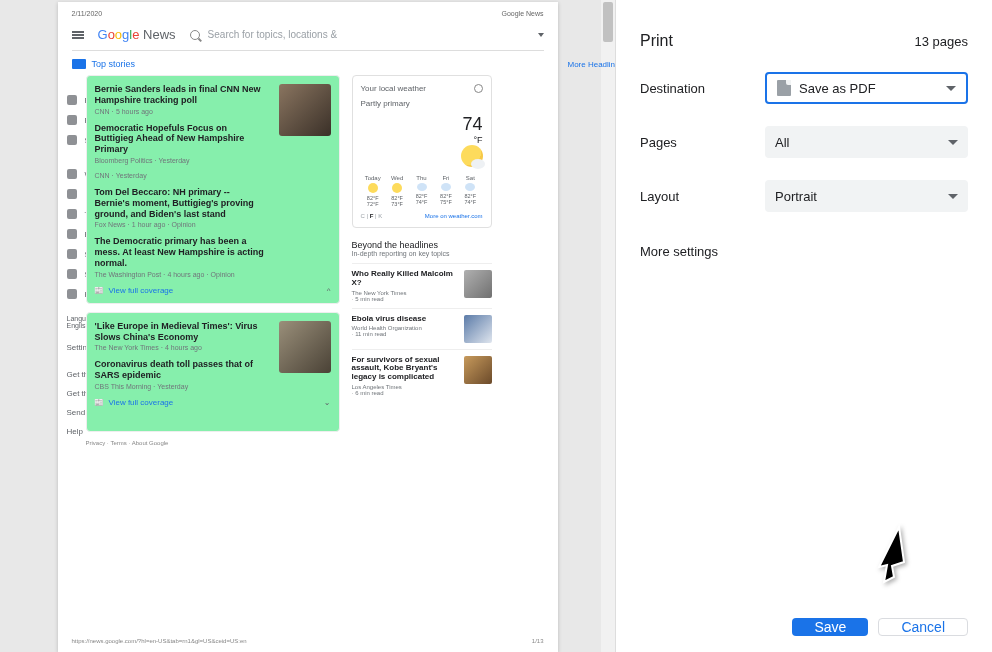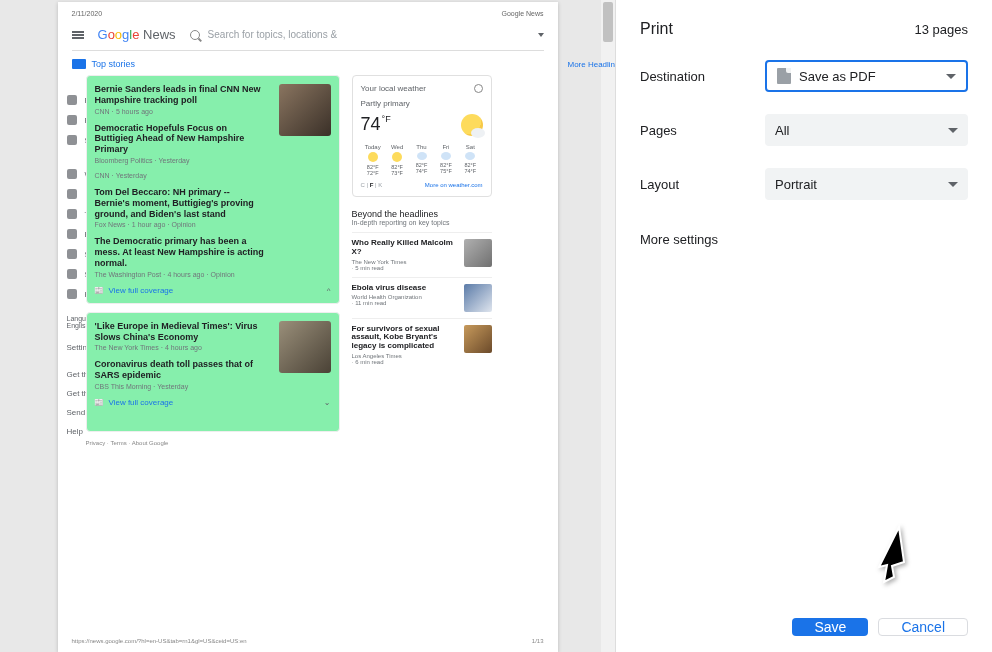--- a/index.html
+++ b/index.html
@@ -43,21 +43,21 @@
 .headline { font-size: 9px; font-weight: bold; color: #202124; line-height: 1.2; max-width: 170px; }
 .meta { font-size: 7px; color: #70757a; margin-top: 2px; }
 .thumb { position: absolute; right: 8px; top: 8px; width: 52px; height: 52px; background: linear-gradient(135deg,#8a7560,#3a3028); border-radius: 3px; }
 .thumb.t2 { background: linear-gradient(135deg,#888,#555); top: auto; bottom: auto; }
 .view-cov { color: #1a73e8; font-size: 8px; display: flex; align-items: center; gap: 4px; }
 .chev { margin-left: auto; color: #5f6368; }
 
 .weather-card { border: 1px solid #e0e0e0; border-radius: 4px; padding: 8px; font-size: 8px; margin-bottom: 12px; }
 .w-title { display: flex; justify-content: space-between; align-items: center; color: #5f6368; }
 .gear { display: inline-block; width: 9px; height: 9px; border: 1px solid #888; border-radius: 50%; }
-.w-temp { font-size: 18px; color: #202124; margin-top: 6px; display: flex; align-items: flex-start; }
+.w-temp { font-size: 18px; color: #202124; margin-top: 6px; display: flex; align-items: flex-end; flex-direction: column; }
 .w-temp .deg { font-size: 9px; vertical-align: top; margin-left: 1px; }
 .sun { width: 22px; height: 22px; background: radial-gradient(circle at 35% 35%, #fddb5c 60%, #f7c948 61%); border-radius: 50%; margin-left: auto; position: relative; }
 .sun::after { content:''; position:absolute; bottom:-2px; right:-2px; width:14px; height:10px; background:#eef1f4; border-radius: 50%; }
 .forecast { display: flex; justify-content: space-between; margin-top: 8px; font-size: 6px; color: #5f6368; text-align: center; }
 .forecast .day { flex: 1; }
 .mini-sun { width: 10px; height: 10px; background:#fddb5c; border-radius: 50%; margin: 2px auto; }
 .mini-cloud { width: 10px; height: 8px; background:#cfe3f7; border-radius: 50%; margin: 2px auto; }
 .hi-lo { font-size: 5.5px; line-height: 1.1; }
 .cfk { margin-top: 6px; display: flex; justify-content: space-between; font-size: 6px; color: #9aa0a6; }
 .cfk b { color: #202124; }
@@ -70,21 +70,21 @@
 .b-item .title { font-size: 8px; font-weight: bold; color: #202124; line-height: 1.1; }
 .b-item .src { font-size: 6px; color: #70757a; margin-top: 2px; }
 .b-thumb { width: 28px; height: 28px; background:#888; border-radius: 2px; }
 .bt1{background:linear-gradient(135deg,#b0b0b0,#707070);} 
 .bt2{background:linear-gradient(135deg,#5b7ba8,#dfe5ee);} 
 .bt3{background:linear-gradient(135deg,#c79a5c,#6b4a2a);} 
 
 .page-footer { position: absolute; bottom: 8px; left: 14px; right: 14px; font-size: 6px; color: #888; display: flex; justify-content: space-between; }
 
 
-.panel { flex: 1; height: 652px; background: #fff; padding: 20px 24px; border-left: 1px solid #ddd; position: relative; display: flex; flex-direction: column; }
+.panel { flex: 1; height: 652px; background: #fff; padding: 32px 24px; border-left: 1px solid #ddd; position: relative; display: flex; flex-direction: column; }
 .panel .title-row { display: flex; justify-content: space-between; align-items: center; margin-bottom: 22px; }
 .panel .title-row h1 { font-size: 16px; font-weight: 400; color: #202124; }
 .panel .title-row .pages { font-size: 13px; color: #202124; }
 
 .setting { display: flex; align-items: center; margin-bottom: 22px; }
 .setting .label { width: 125px; font-size: 13px; color: #202124; }
 .select { flex: 1; height: 32px; background: #f1f3f4; border-radius: 4px; display: flex; align-items: center; padding: 0 10px; font-size: 13px; color: #202124; gap: 8px; position: relative; }
 .select.active { border: 2px solid #1a73e8; background: #fff; }
 .select .arrow { margin-left: auto; width: 0; height: 0; border-left: 5px solid transparent; border-right: 5px solid transparent; border-top: 5px solid #5f6368; }
 .doc-icon { width: 14px; height: 16px; background: #9aa0a6; border-radius: 1px; position: relative; }

